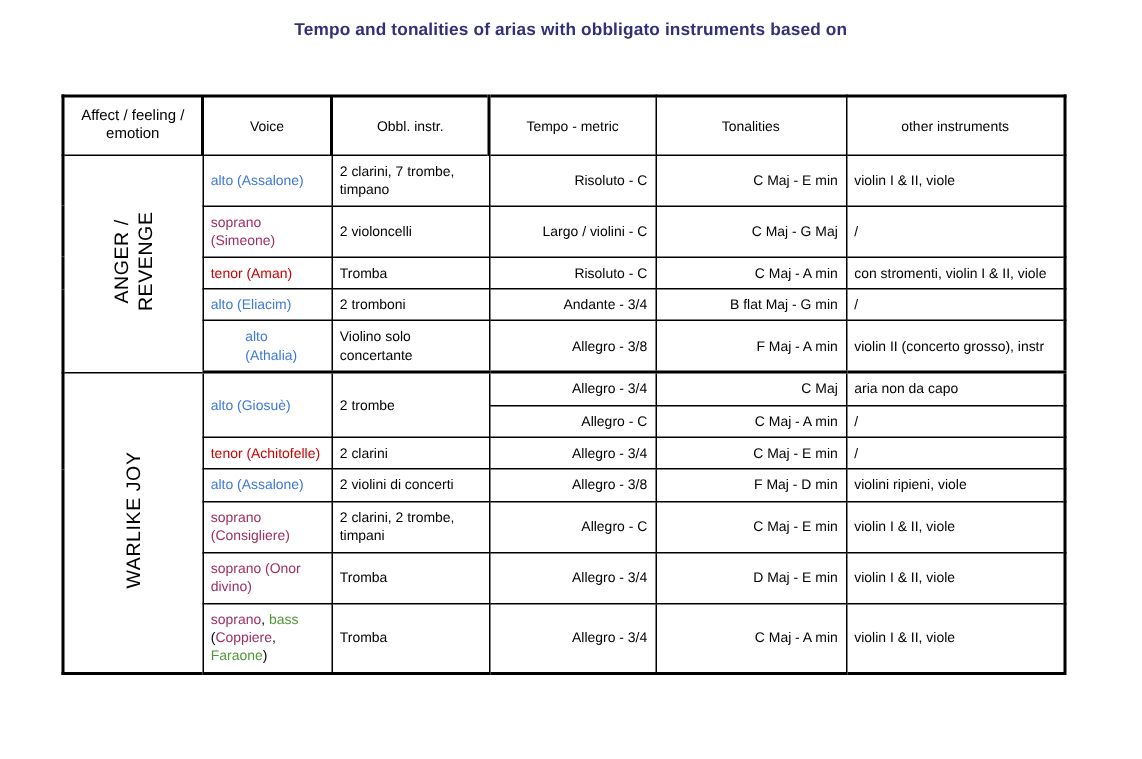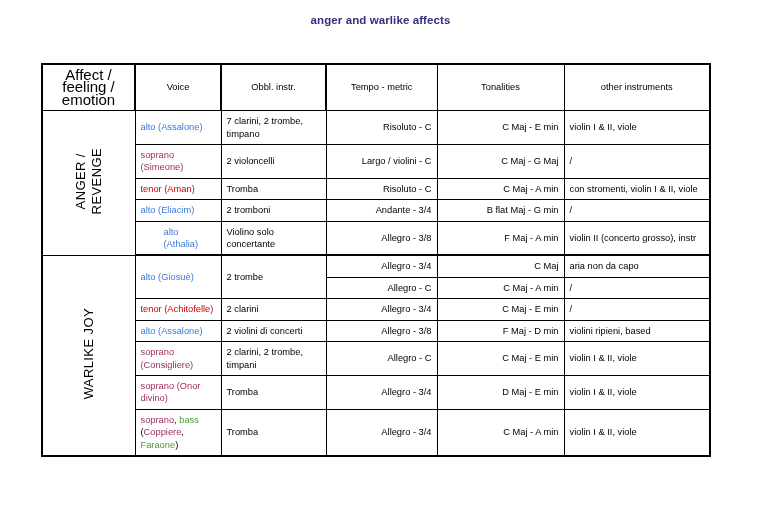--- a/index.html
+++ b/index.html
@@ -49,21 +49,21 @@
   }
   
   table.grid{border:2.5px solid #000;}
   th.hd{
     font-weight:bold;
     text-align:center;
     font-size:10.2px;
     height:30px;
     border-bottom:2.5px solid #000;
   }
-  th.hd.small{font-size:15px;}
+  th.hd.small{font-size:10px;}
   td.sect{
     border-right:2.5px solid #000;
     border-bottom:2.5px solid #000;
     text-align:center;
     vertical-align:middle;
     padding:0;
   }
   .rot{
     display:inline-block;
     writing-mode:vertical-rl;
@@ -101,21 +101,21 @@
   col.c3{width:111px;}
   col.c4{width:127px;}
   col.c5{width:146px;}
 </style>
 </head>
 <body>
 
 <div id="page">
 
   <div class="title">
-    <span class="ln">anger and warlike affects</span>
+    <span class="ln">Tempo and tonalities of arias with obbligato instruments based on</span>
   </div>
 
   <div class="tbl-wrap">
     <table class="grid">
       <colgroup>
         <col class="c0">
           <col class="c1">
           <col class="c2">
           <col class="c3">
           <col class="c4">
@@ -129,21 +129,21 @@
           <th class="hd">Tempo - metric</th>
           <th class="hd">Tonalities</th>
           <th class="hd">other instruments</th>
         </tr>
       </thead>
       <tbody id="tbody">
           <tr>
             <td class="sect" rowspan="5"><span class="rot">ANGER /
 REVENGE</span></td>
             <td class="voice" rowspan="1"><span class="v-alto">alto (Assalone)</span></td>
-            <td class="obbl" rowspan="1">7 clarini, 2 trombe, timpano</td>
+            <td class="obbl" rowspan="1">2 clarini, 7 trombe, timpano</td>
             <td class="tempo">Risoluto - C</td>
             <td class="tonal">C Maj - E min</td>
             <td class="other">violin I &amp; II, viole</td>
           </tr>
           <tr>
             <td class="voice" rowspan="1"><span class="v-sopr">soprano (Simeone)</span></td>
             <td class="obbl" rowspan="1">2 violoncelli</td>
             <td class="tempo">Largo / violini - C</td>
             <td class="tonal">C Maj - G Maj</td>
             <td class="other">/</td>
@@ -187,21 +187,21 @@
             <td class="obbl" rowspan="1">2 clarini</td>
             <td class="tempo">Allegro - 3/4</td>
             <td class="tonal">C Maj - E min</td>
             <td class="other">/</td>
           </tr>
           <tr>
             <td class="voice" rowspan="1"><span class="v-alto">alto (Assalone)</span></td>
             <td class="obbl" rowspan="1">2 violini di concerti</td>
             <td class="tempo">Allegro - 3/8</td>
             <td class="tonal">F Maj - D min</td>
-            <td class="other">violini ripieni, based</td>
+            <td class="other">violini ripieni, viole</td>
           </tr>
           <tr>
             <td class="voice" rowspan="1"><span class="v-sopr">soprano (Consigliere)</span></td>
             <td class="obbl" rowspan="1">2 clarini, 2 trombe, timpani</td>
             <td class="tempo">Allegro - C</td>
             <td class="tonal">C Maj - E min</td>
             <td class="other">violin I &amp; II, viole</td>
           </tr>
           <tr>
             <td class="voice" rowspan="1"><span class="v-sopr">soprano (Onor divino)</span></td>

